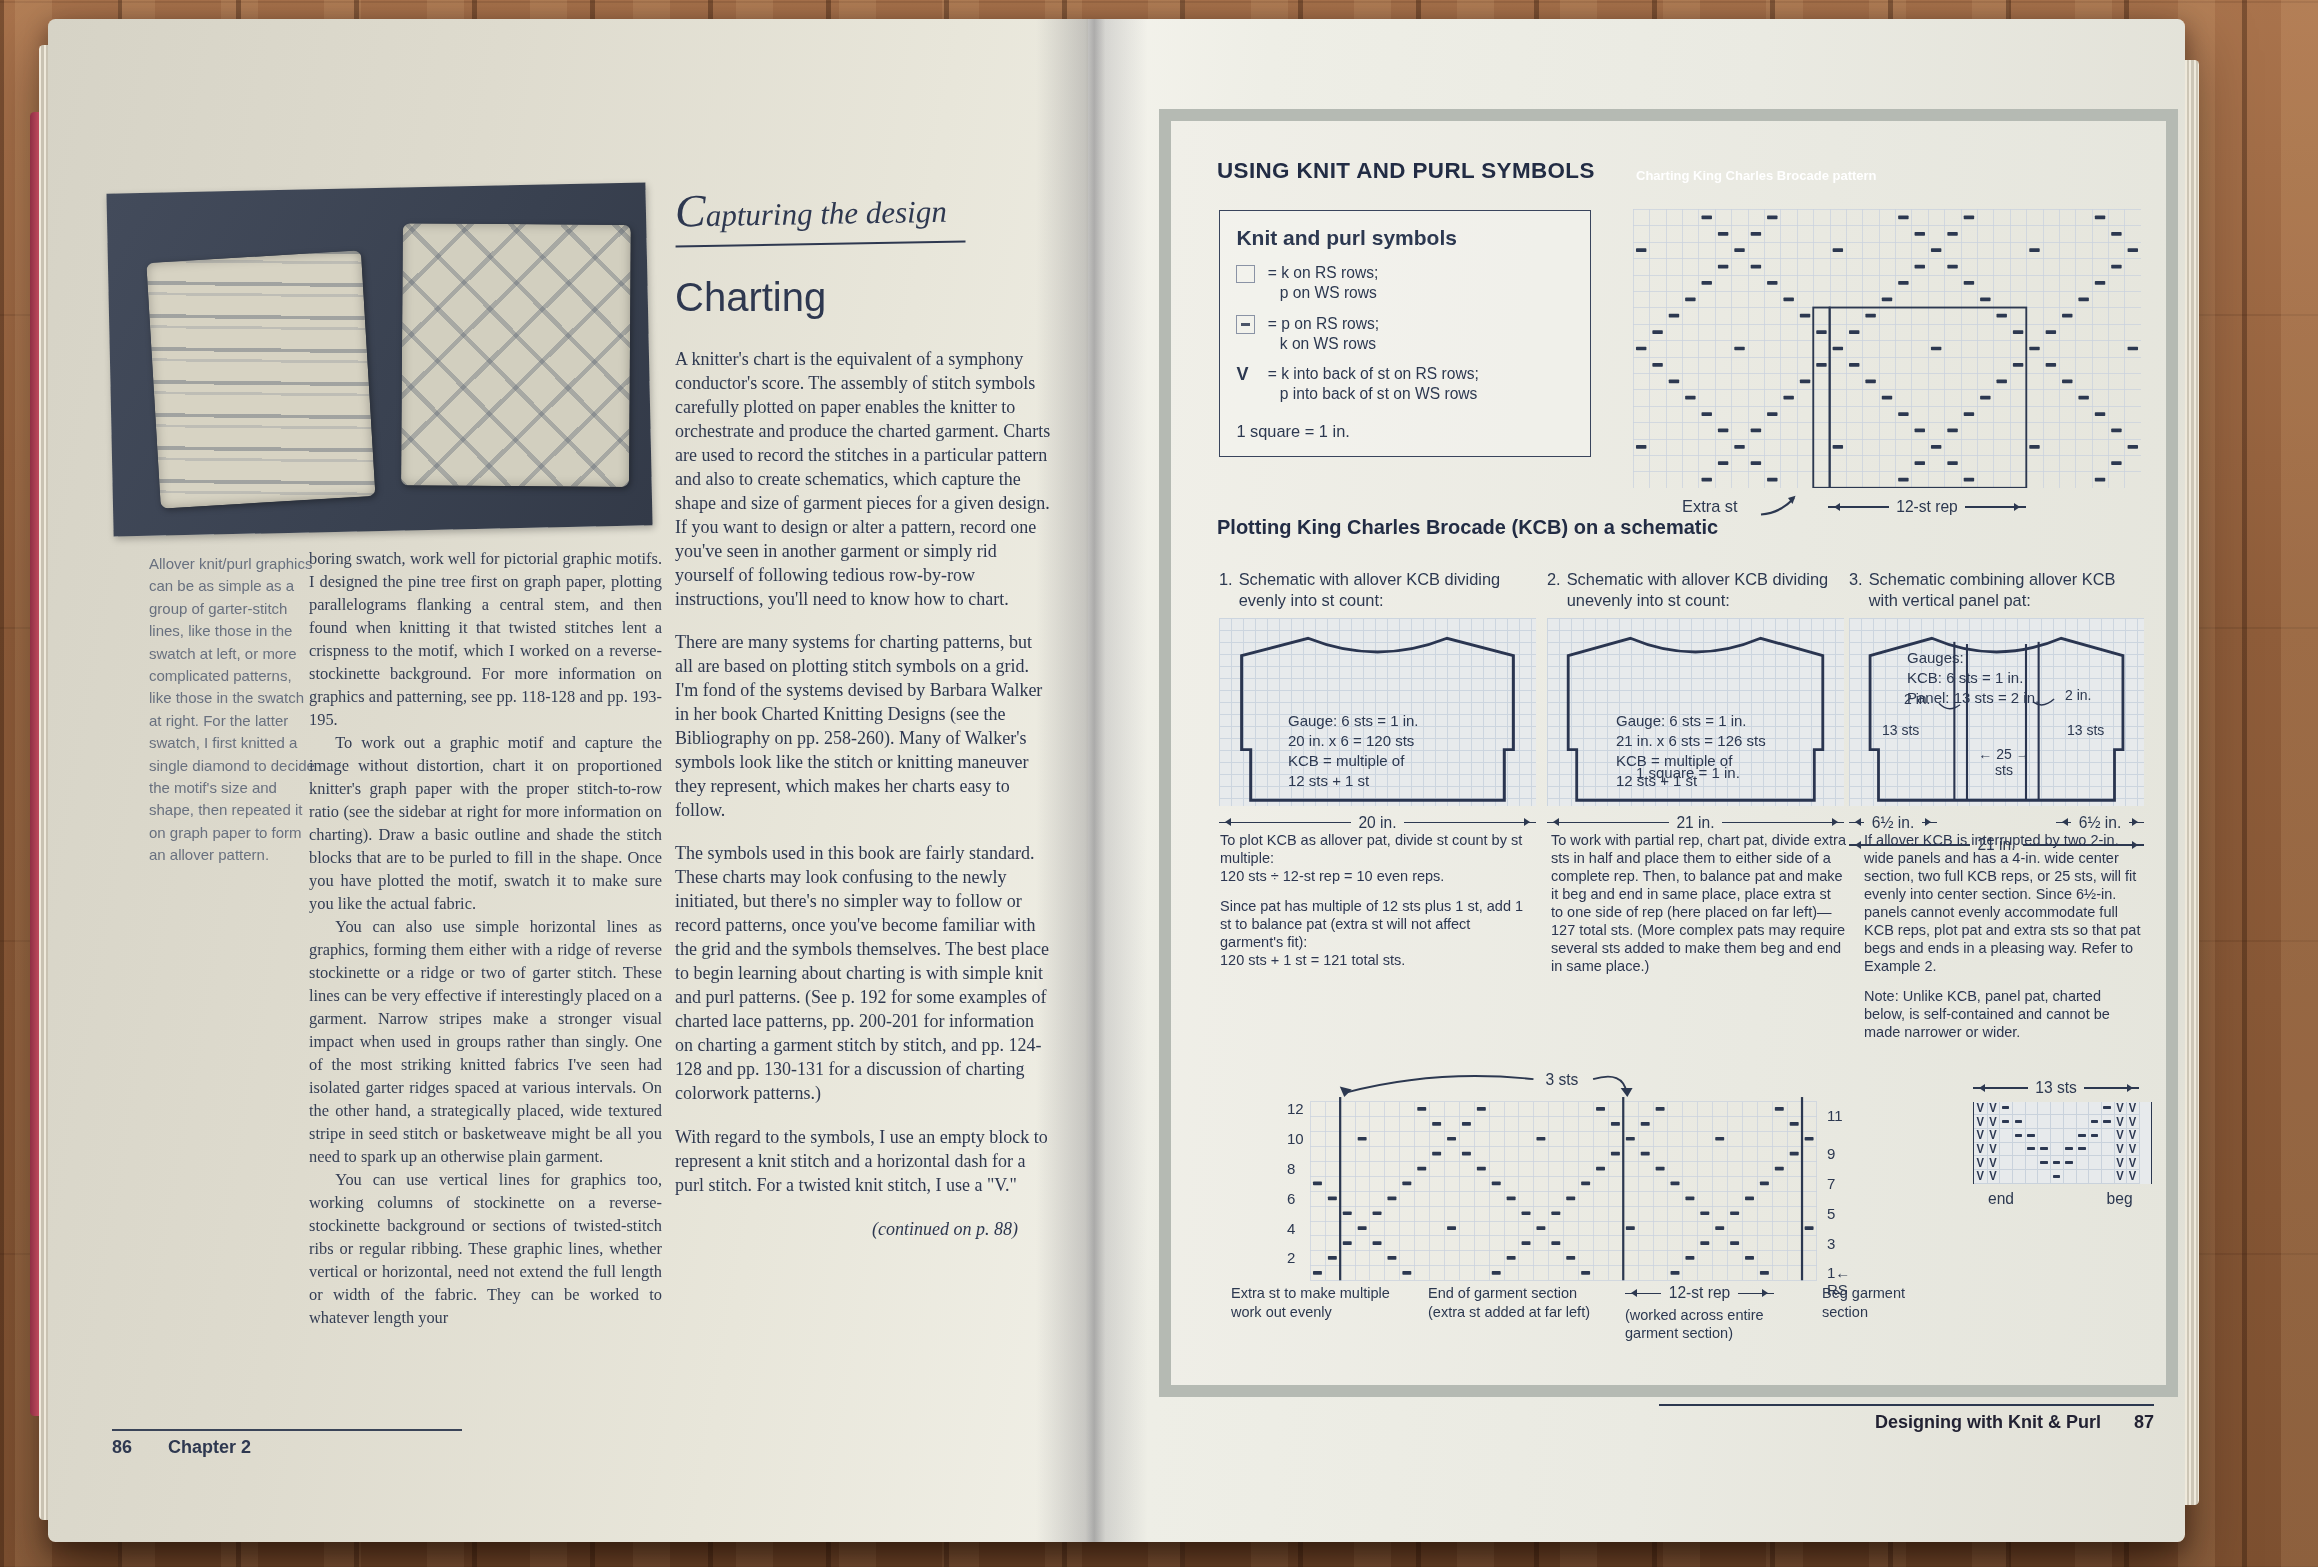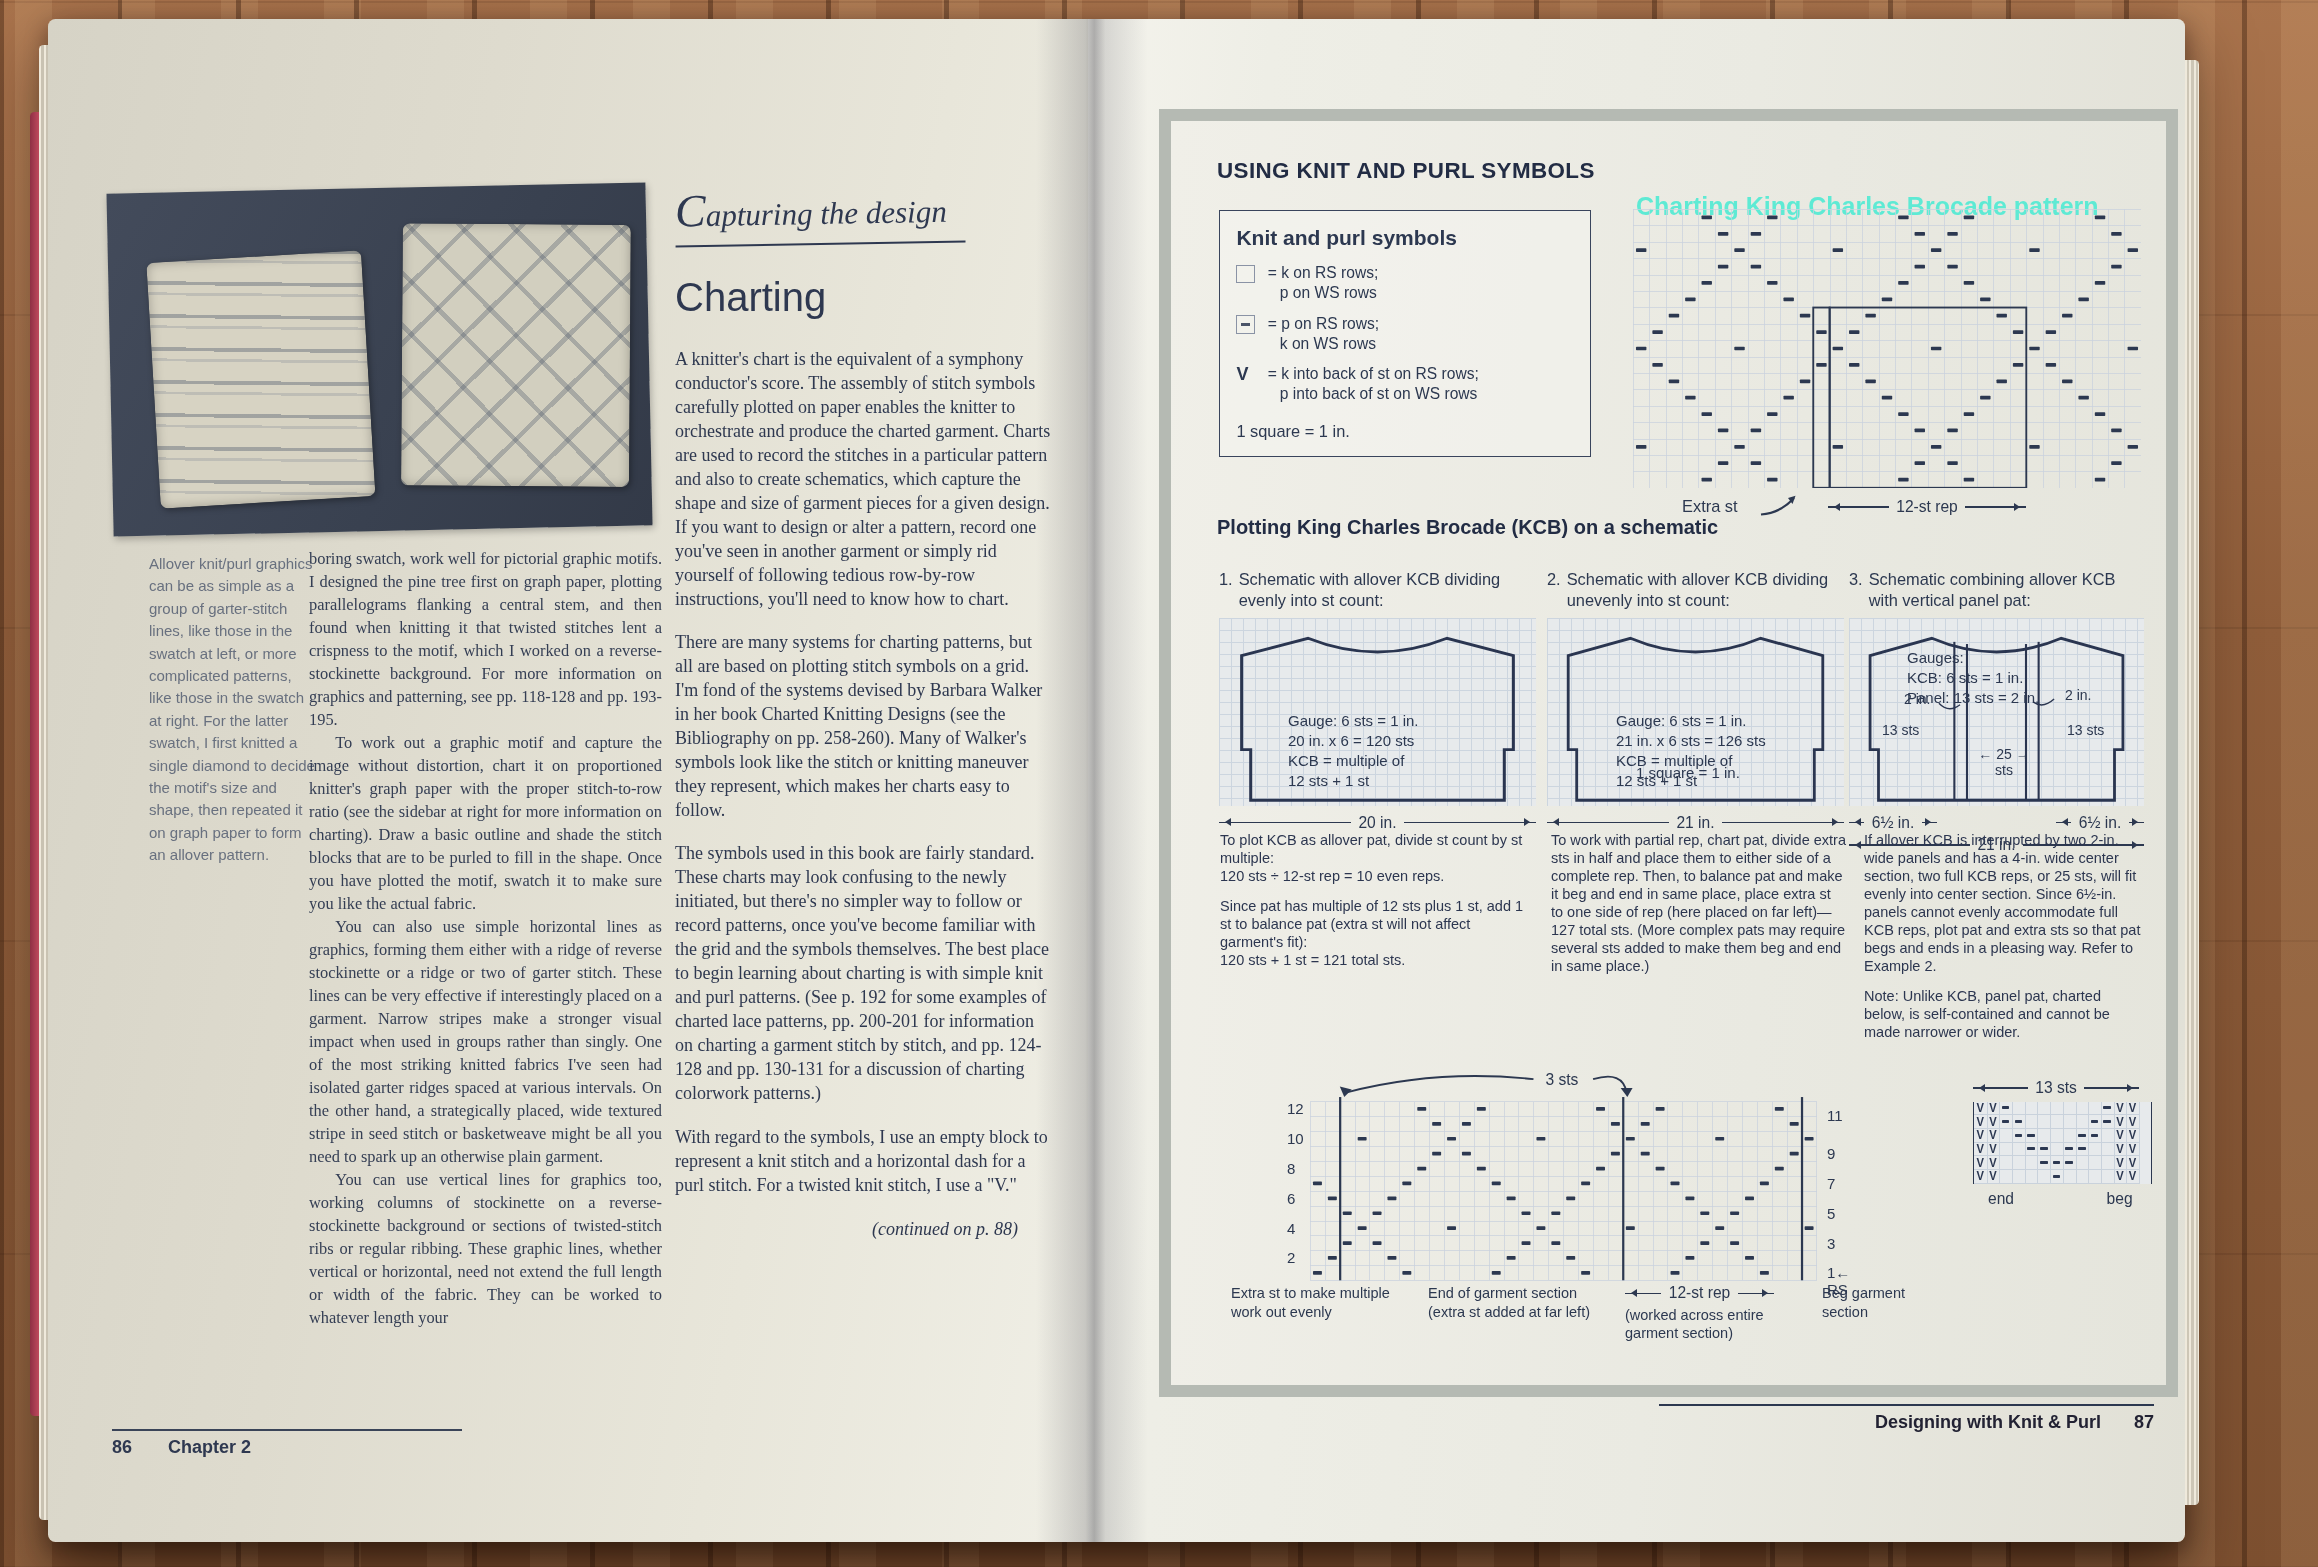--- a/index.html
+++ b/index.html
@@ -69,21 +69,21 @@
   .legend-title{font-weight:bold;font-size:21px;margin-bottom:13.4px;}
   .legend-row{display:flex;gap:9px;margin-bottom:10.4px;align-items:flex-start;}
   .sym{width:22.4px;flex:0 0 22.4px;padding-top:1.5px;}
   .sym-box{width:16.4px;height:16.4px;border:1.5px solid #8a93a5;display:flex;align-items:center;justify-content:center;}
   .sym-dash{width:9px;height:3px;background:#4a5468;}
   .sym-v{font-weight:bold;font-size:18px;color:#2c3850;line-height:16.4px;}
   .legend-row .txt{font-size:15.6px;line-height:20px;}
   .legend-row .txt .l2{margin-left:12px;}
   .legend-note{font-size:16.4px;margin-top:18px;}
 
-  .kcb-title{position:absolute;left:1636px;top:192px;font-family:"Liberation Sans", sans-serif;font-weight:bold;font-size:25px;color:#5eead4;}
+  .kcb-title{position:absolute;left:1636px;top:168px;font-family:"Liberation Sans", sans-serif;font-weight:bold;font-size:13px;color:#ffffff;}
   .kcb-wrap{position:absolute;left:1633px;top:209px;width:508px;height:279px;}
   .kcb-labels{position:absolute;left:1633px;top:492px;width:508px;height:33px;font-family:"Liberation Sans", sans-serif;color:#2c3850;}
   .kcb-labels .extra{position:absolute;left:49px;top:4.5px;font-size:16.4px;}
   .kcb-labels .curve{position:absolute;left:125px;top:0px;}
   .plot-heading{position:absolute;left:1217px;top:516px;font-family:"Liberation Sans", sans-serif;font-weight:bold;font-size:20px;color:#222c44;}
 
   
   .dim{display:flex;align-items:center;color:#2c3850;font-family:"Liberation Sans", sans-serif;}
   .dim .dL,.dim .dR{flex:1;height:1.5px;background:#2c3850;position:relative;}
   .dim .dL{border-left:1.5px solid #2c3850;}

